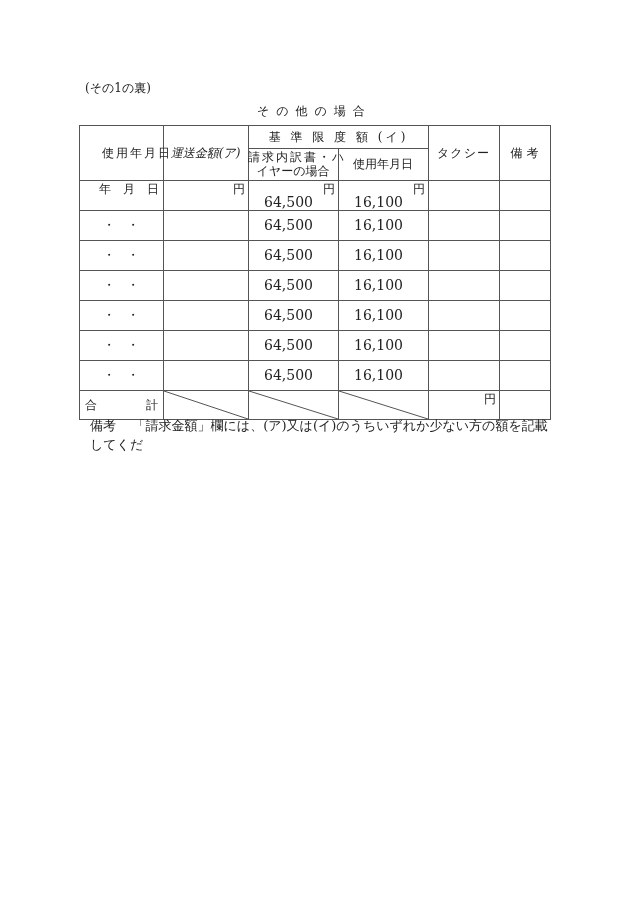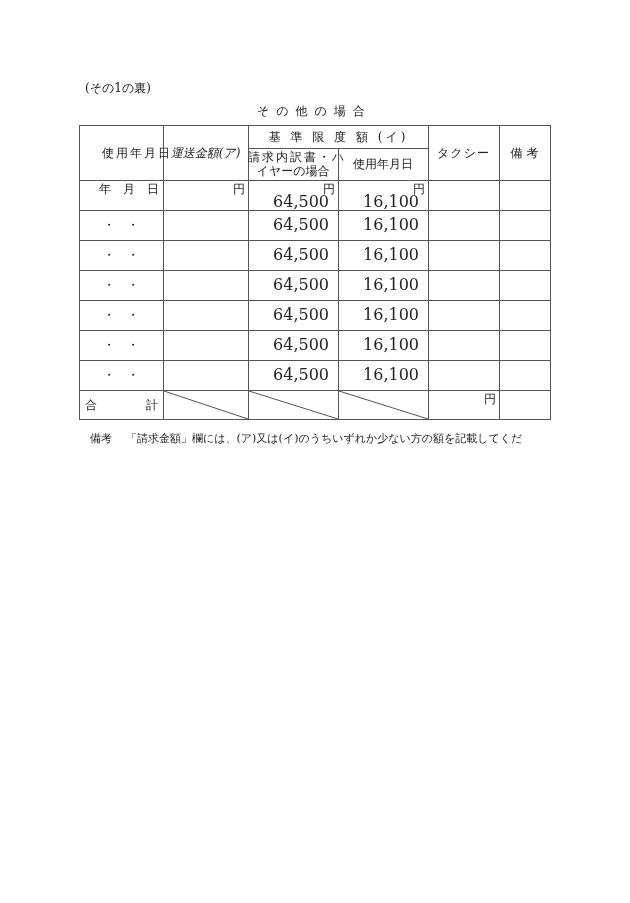--- a/index.html
+++ b/index.html
@@ -8,23 +8,23 @@
   .page { position: absolute; left: 0; top: 0; width: 630px; height: 903px; background: #fff; }
   .subtitle { position: absolute; left: 85px; top: 80px; font-size: 12px; letter-spacing: 0px; }
   .title { position: absolute; left: 257px; top: 103px; font-size: 12px; letter-spacing: 7px; }
   .grid { position: absolute; left: 79px; top: 125px; width: 472px; height: 295px; }
   .line { position: absolute; background: #555; }
   .h { height: 1px; }
   .v { width: 1px; }
   .cell-text { position: absolute; font-size: 12px; white-space: nowrap; line-height: 14px; }
   .center { text-align: center; }
   .right { text-align: right; }
-  .num { font-size: 16px; }
+  .num { font-size: 14px; text-align: center; }
   .diag { position: absolute; }
-  .remark { position: absolute; left: 90px; top: 429px; font-size: 11px; line-height: 19px; width: 470px; }
+  .remark { position: absolute; left: 90px; top: 416px; font-size: 13px; line-height: 19px; width: 470px; }
   .remark .indent { padding-left: 28px; display: block; }
 </style>
 </head>
 <body>
 
 <div class="page">
 
   <div class="subtitle">(その1の裏)</div>
   <div class="title">その他の場合</div>
 

